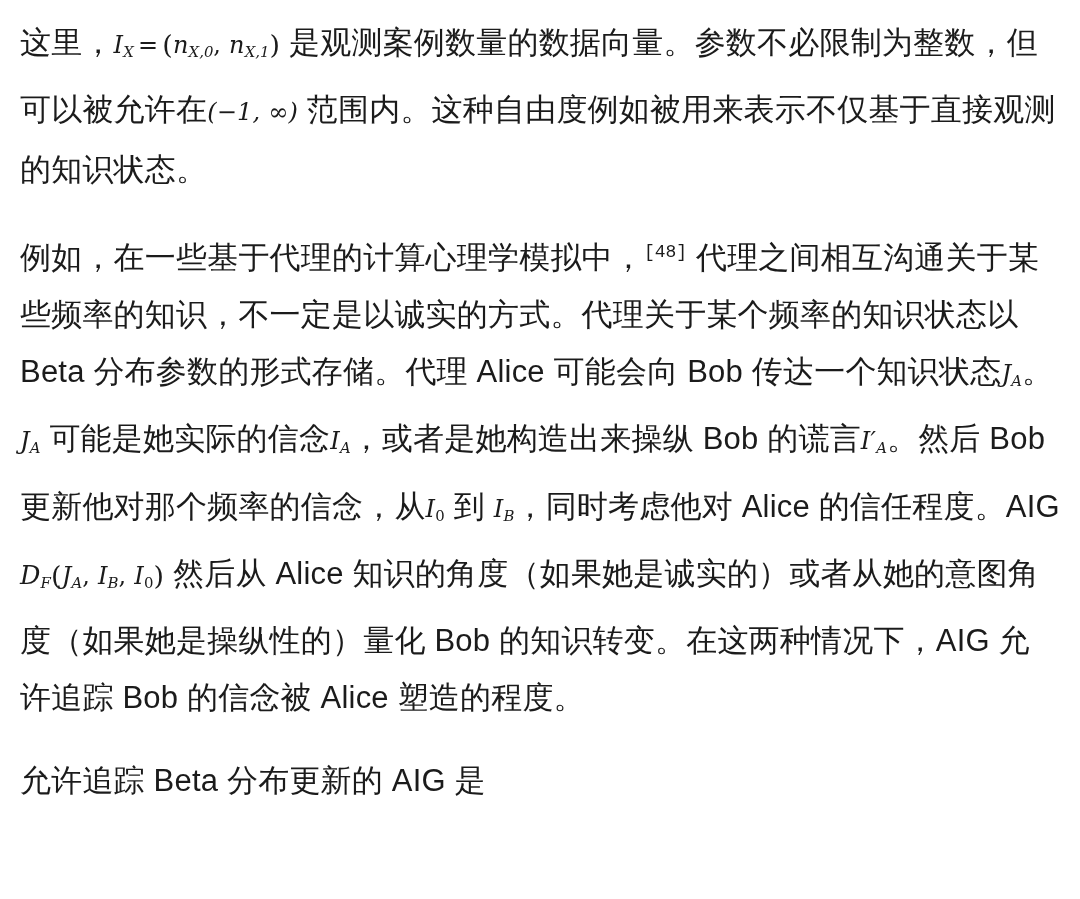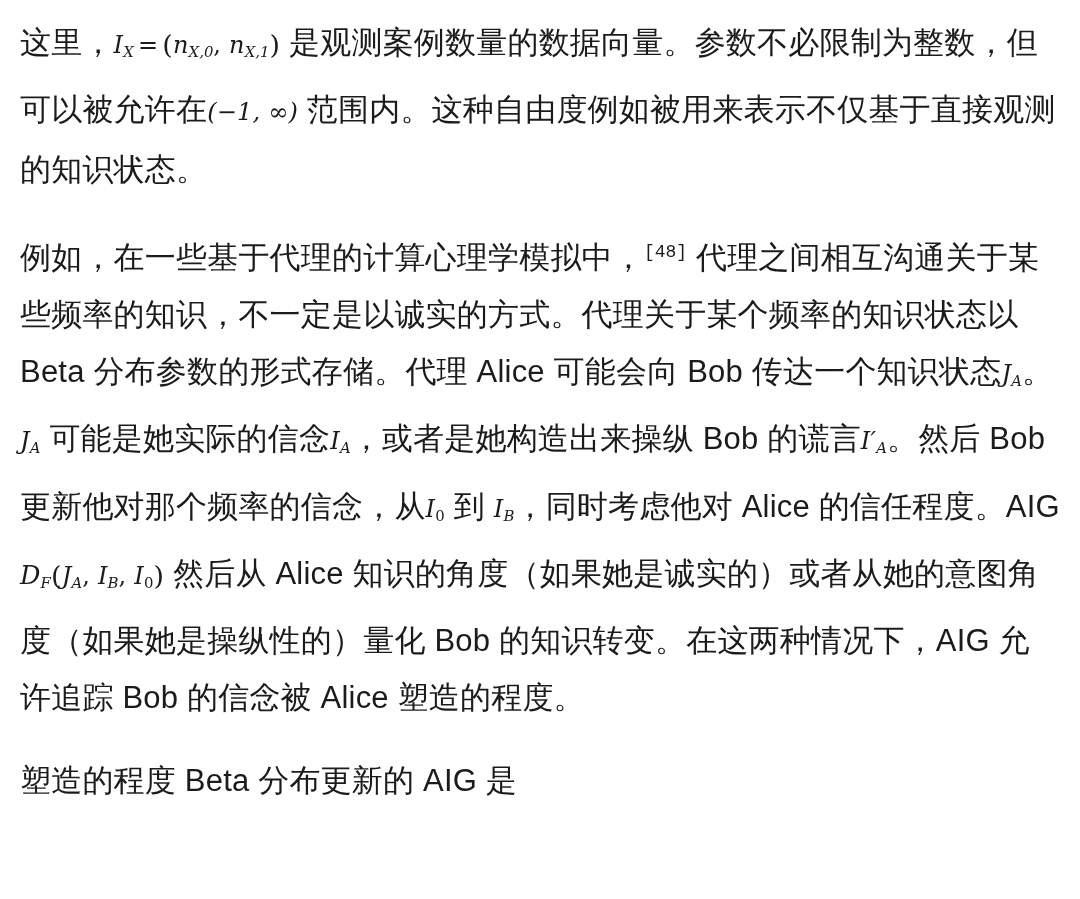--- a/index.html
+++ b/index.html
@@ -87,15 +87,15 @@
 </style>
 </head>
 <body>
 
 <div class="page">
 
   <p class="para"><span>这里，</span><span class="math nowrap"><span class="mi">I</span><sub class="sb">X</sub><span class="op">=</span><span class="paren">(</span><span class="mi">n</span><sub class="sb">X,0</sub><span class="up">,</span> <span class="mi">n</span><sub class="sb">X,1</sub><span class="paren">)</span></span> <span>是观测案例数量的数据向量。参数不必限制为整数，但可以被允许在</span><span class="math nowrap">(−1, ∞)</span> <span>范围内。这种自由度例如被用来表示不仅基于直接观测的知识状态。</span></p>
 
   <p class="para"><span>例如，在一些基于代理的计算心理学模拟中，</span><span class="sup-ref">[48]</span> <span>代理之间相互沟通关于某些频率的知识，不一定是以诚实的方式。代理关于某个频率的知识状态以 Beta 分布参数的形式存储。代理 Alice 可能会向 Bob 传达一个知识状态</span><span class="math nowrap"><span class="mi">J</span><sub class="sb">A</sub></span><span>。</span><span class="math nowrap"><span class="mi">J</span><sub class="sb">A</sub></span> <span>可能是她实际的信念</span><span class="math nowrap"><span class="mi">I</span><sub class="sb">A</sub></span><span>，或者是她构造出来操纵 Bob 的谎言</span><span class="math nowrap"><span class="prime">I′</span><sub class="sb">A</sub></span><span>。然后 Bob 更新他对那个频率的信念，从</span><span class="math nowrap"><span class="mi">I</span><sub class="sbn">0</sub></span> <span>到</span> <span class="math nowrap"><span class="mi">I</span><sub class="sb">B</sub></span><span>，同时考虑他对 Alice 的信任程度。AIG</span> <span class="math nowrap"><span class="cal">D</span><sub class="sb">F</sub><span class="paren">(</span><span class="mi">J</span><sub class="sb">A</sub><span class="up">,</span> <span class="mi">I</span><sub class="sb">B</sub><span class="up">,</span> <span class="mi">I</span><sub class="sbn">0</sub><span class="paren">)</span></span> <span>然后从 Alice 知识的角度（如果她是诚实的）或者从她的意图角度（如果她是操纵性的）量化 Bob 的知识转变。在这两种情况下，AIG 允许追踪 Bob 的信念被 Alice 塑造的程度。</span></p>
 
-  <p class="para"><span>塑造的程度 Beta 分布更新的 AIG 是</span></p>
+  <p class="para"><span>允许追踪 Beta 分布更新的 AIG 是</span></p>
 
 </div>
 
 </body></html>

